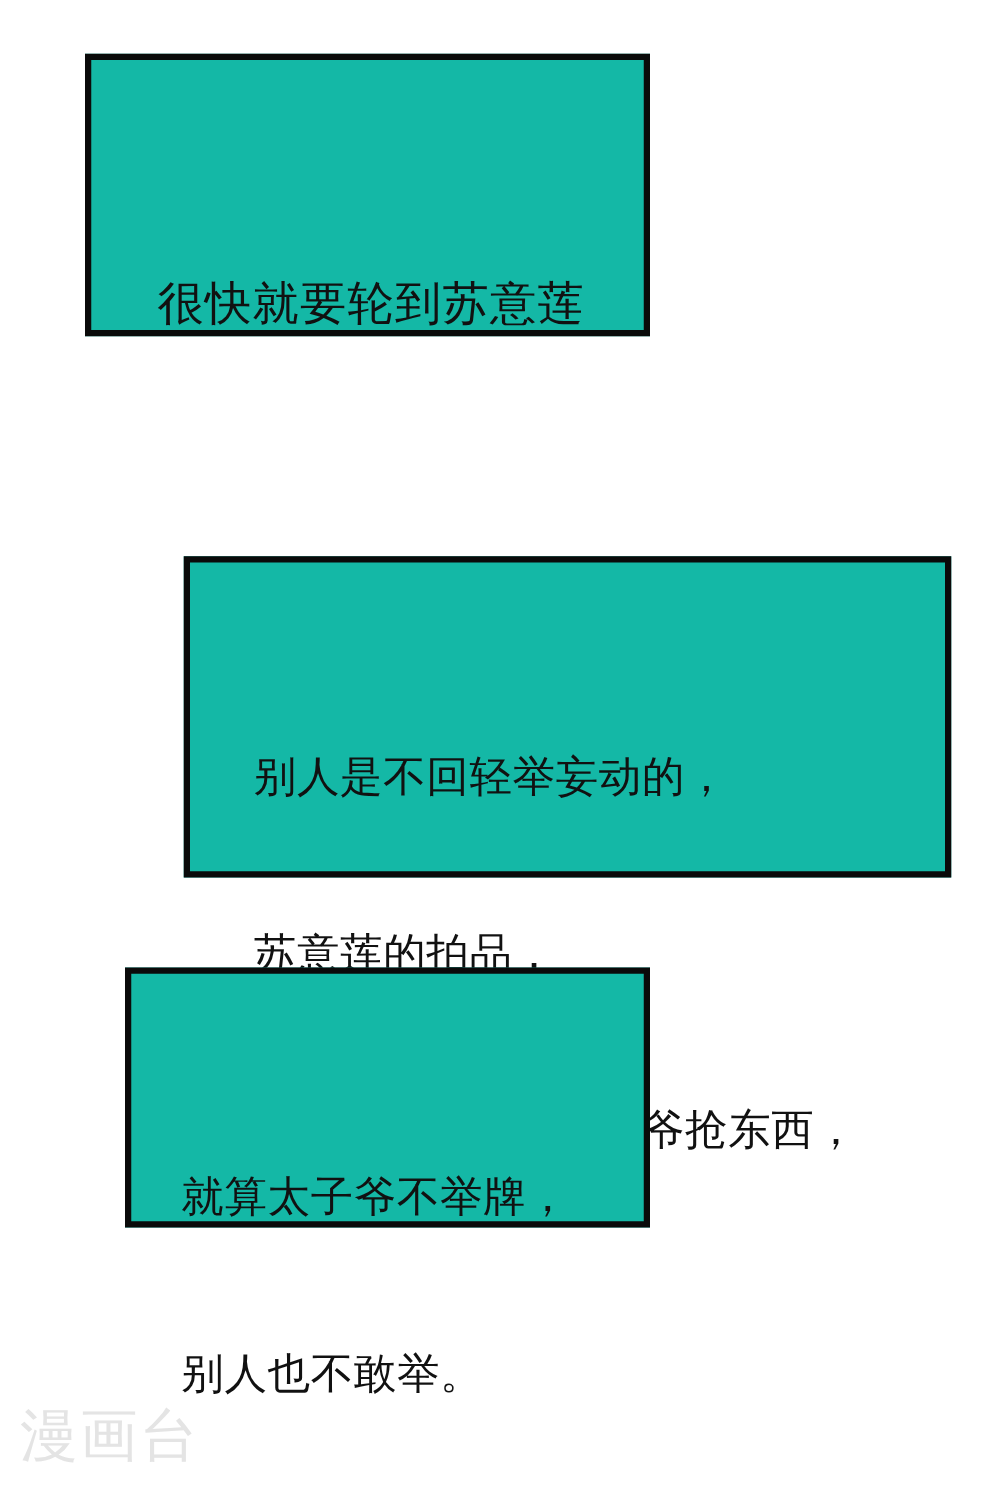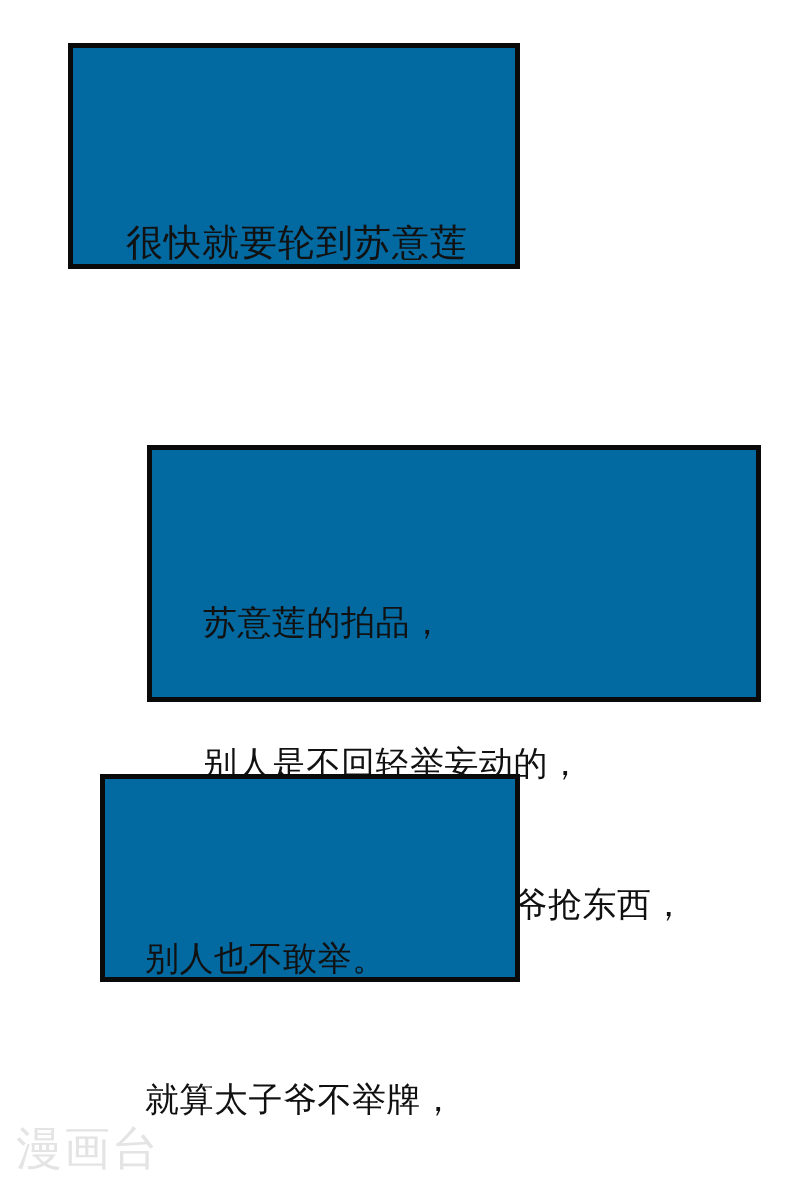--- a/index.html
+++ b/index.html
@@ -8,21 +8,21 @@
     background: #ffffff;
     position: relative;
     overflow: hidden;
     font-family: "DejaVu Sans", "Liberation Sans", sans-serif;
     color: #111111;
   }
   .panel {
     position: absolute;
     box-sizing: border-box;
     border: 5px solid #0a0a0a;
-    background: #0369a1;
+    background: #14b8a6;
   }
   .panel .text {
     position: absolute;
     white-space: pre;
     font-weight: normal;
   }
   .line { display: block; }
   #p1 { left: 68px; top: 43px; width: 452px; height: 226px; }
   #p1 .text { left: 53px; top: 70px; font-size: 37px; line-height: 50px; letter-spacing: 1px; }
   #p2 { left: 147px; top: 445px; width: 614px; height: 257px; }
@@ -41,26 +41,26 @@
 <body>
 
 <div id="p1" class="panel">
   <div class="text">
     <span class="line">很快就要轮到苏意莲</span>
   </div>
 </div>
 
 <div id="p2" class="panel">
   <div class="text">
+    <span class="line">别人是不回轻举妄动的，</span>
     <span class="line">苏意莲的拍品，</span>
-    <span class="line">别人是不回轻举妄动的，</span>
     <span class="line">因为谁也不敢跟太子爷抢东西，</span>
   </div>
 </div>
 
 <div id="p3" class="panel">
   <div class="text">
+    <span class="line">就算太子爷不举牌，</span>
     <span class="line">别人也不敢举。</span>
-    <span class="line">就算太子爷不举牌，</span>
   </div>
 </div>
 
 <div class="watermark">漫画台</div>
 
 </body></html>

